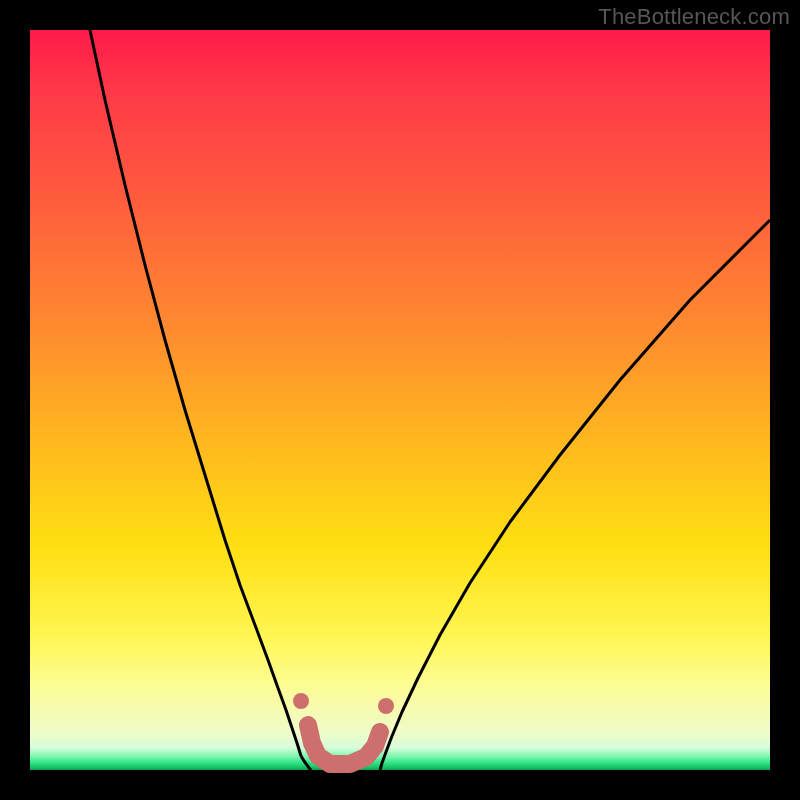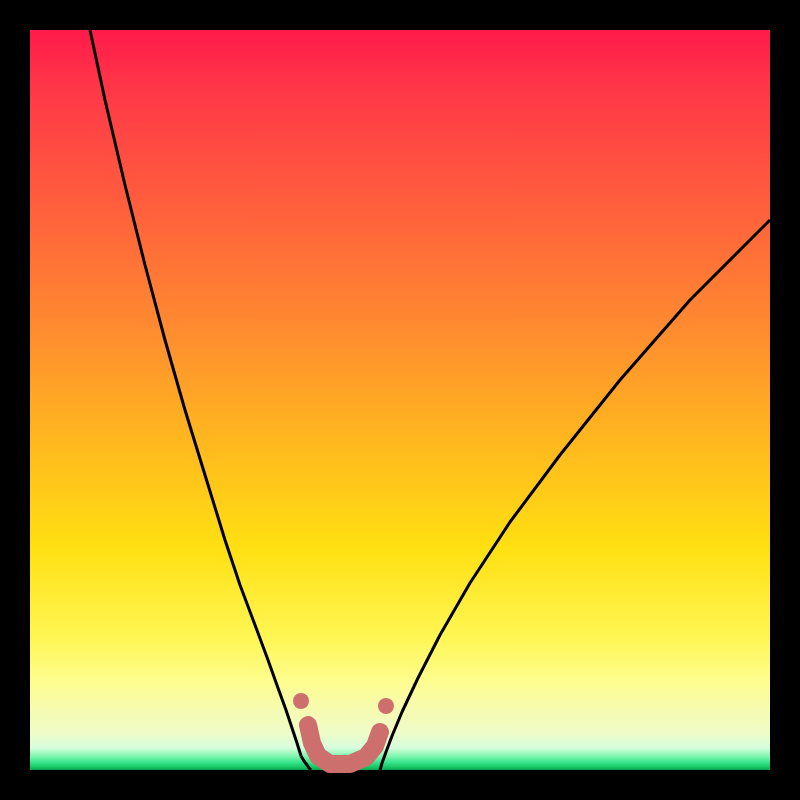--- a/index.html
+++ b/index.html
@@ -63,20 +63,21 @@
     overflow: visible;
   }
 </style>
 </head>
 <body>
 
 <div class="frame">
 
   <div class="plot-bg"></div>
 
+  <div class="watermark">TheBottleneck.com</div>
 
   <svg class="curves" viewBox="0 0 740 740" preserveAspectRatio="none">
     <g id="series-layer">
         <polyline points="60,0 75,70 95,155 115,235 135,310 155,380 175,445 195,510 210,555 225,595 238,630 248,658 256,680 262,698 267,713 271,726" fill="none" stroke="#000000" stroke-width="3" stroke-linejoin="round"></polyline>
         <polyline points="271,726 274,731 277,735 279,738 281,740" fill="none" stroke="#000000" stroke-width="3" stroke-linejoin="round"></polyline>
         <polyline points="350,740 352,733 356,722 362,706 372,682 388,648 410,605 440,553 480,492 530,425 590,350 660,270 740,190" fill="none" stroke="#000000" stroke-width="3" stroke-linejoin="round"></polyline>
         <polyline points="278,695 282,713 288,726 300,734 320,734 336,727 345,716 350,702" fill="none" stroke="#cd6f6c" stroke-width="18" stroke-linecap="round" stroke-linejoin="round"></polyline>
       </g>
     <g id="marker-layer">
         <circle cx="271" cy="671" r="8" fill="#cd6f6c"></circle>

